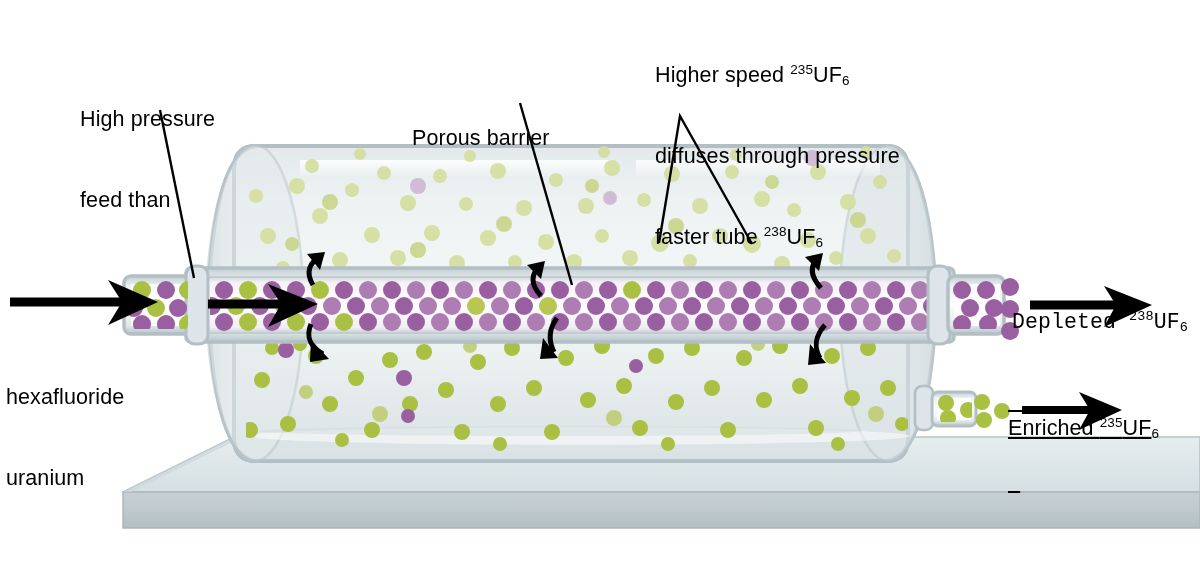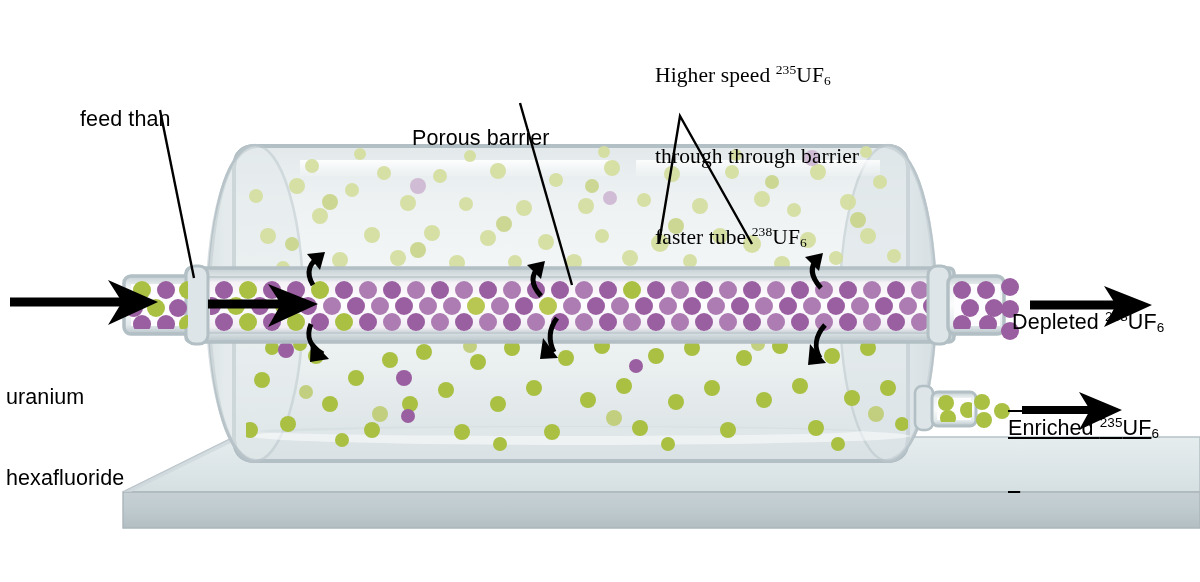--- a/index.html
+++ b/index.html
@@ -471,39 +471,40 @@
       <path d="M825,325 C815,336 814,348 820,358"></path>
       <path d="M810,344 L826,363 L808,365 Z" fill="#000" stroke="none"></path>
     </g>
 
     <line x1="160" y1="110" x2="194" y2="278" stroke="#000" stroke-width="2.4"></line>
     <line x1="520" y1="103" x2="572" y2="285" stroke="#000" stroke-width="2.4"></line>
     <polyline points="659,243 680,116 752,244" fill="none" stroke="#000" stroke-width="2.4"></polyline>
   </svg>
 
   <div class="lbl" style="left:80px; top:52px;">
+    <span class="lbl-line">High pressure</span>
     <span class="lbl-line">feed than</span>
   </div>
 
   <div class="lbl" style="left:412px; top:71px;">
     <span class="lbl-line">Porous barrier</span>
   </div>
 
-  <div class="lbl" style="left:655px; top:8px;font-family:Liberation Serif, serif;">
+  <div class="lbl" style="left:655px; top:8px;">
     <span class="lbl-line"><span>Higher speed </span><sup>235</sup><span>UF</span><sub>6</sub></span>
-    <span class="lbl-line">through through barrier</span>
+    <span class="lbl-line">diffuses through pressure</span>
     <span class="lbl-line"><span>faster tube </span><sup>238</sup><span>UF</span><sub>6</sub></span>
   </div>
 
   <div class="lbl" style="left:6px; top:330px;">
+    <span class="lbl-line">hexafluoride</span>
     <span class="lbl-line">uranium</span>
-    <span class="lbl-line">hexafluoride</span>
   </div>
 
-  <div class="lbl" style="left:1012px; top:255px;">
+  <div class="lbl" style="left:1012px; top:255px;font-family:Liberation Mono, monospace;">
     <span class="lbl-line"><span>Depleted </span><sup>238</sup><span>UF</span><sub>6</sub></span>
   </div>
 
   <div class="lbl" style="left:1008px; top:361px;text-decoration:underline;">
     <span class="lbl-line"><span>Enriched </span><sup>235</sup><span>UF</span><sub>6</sub></span>
   </div>
 
 </div>
 
 </body></html>

